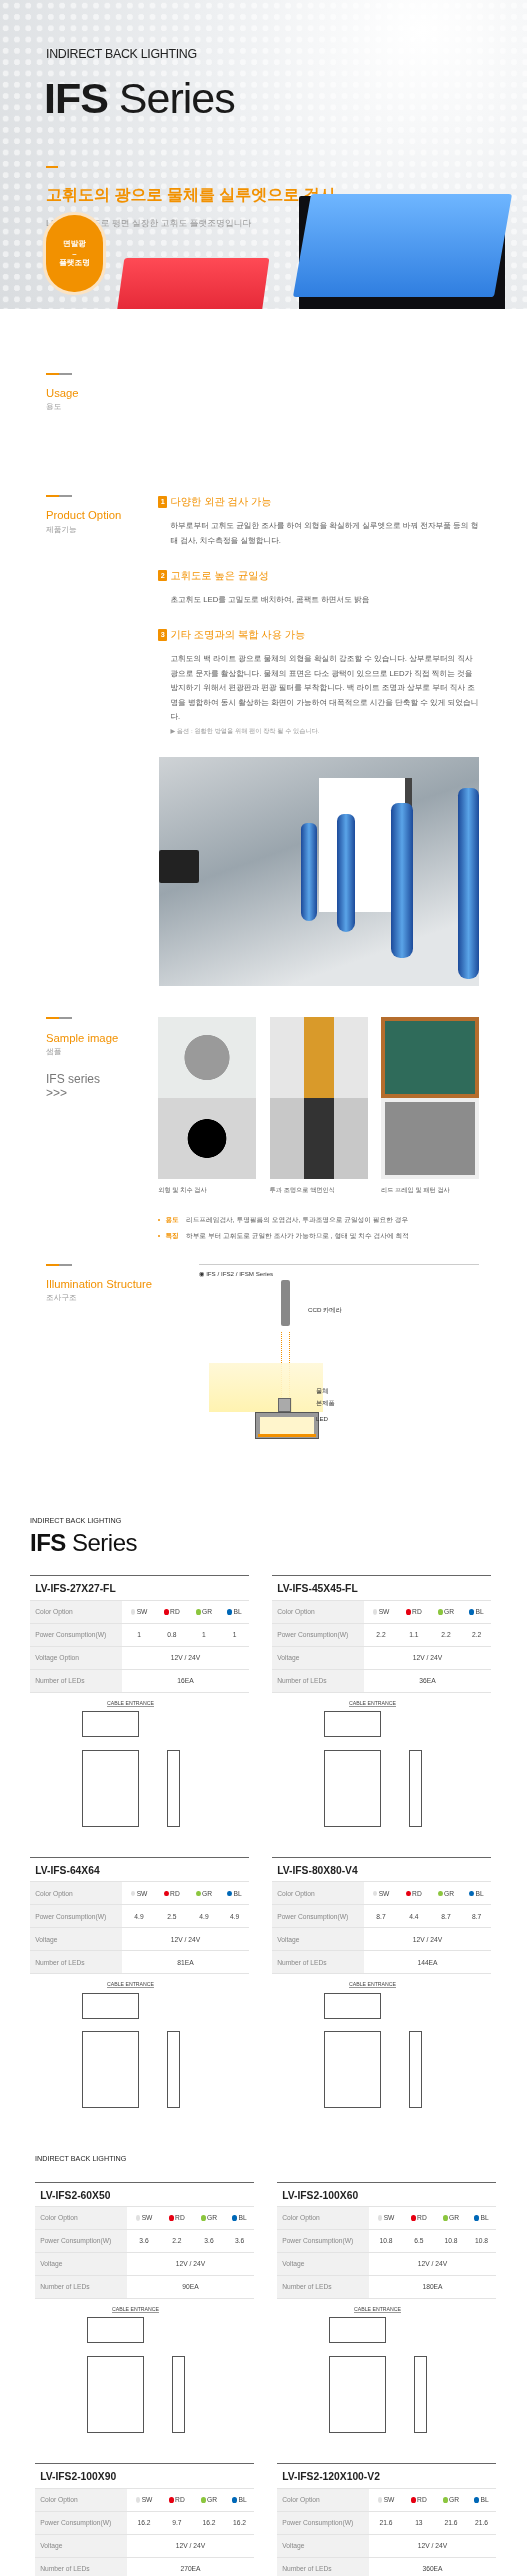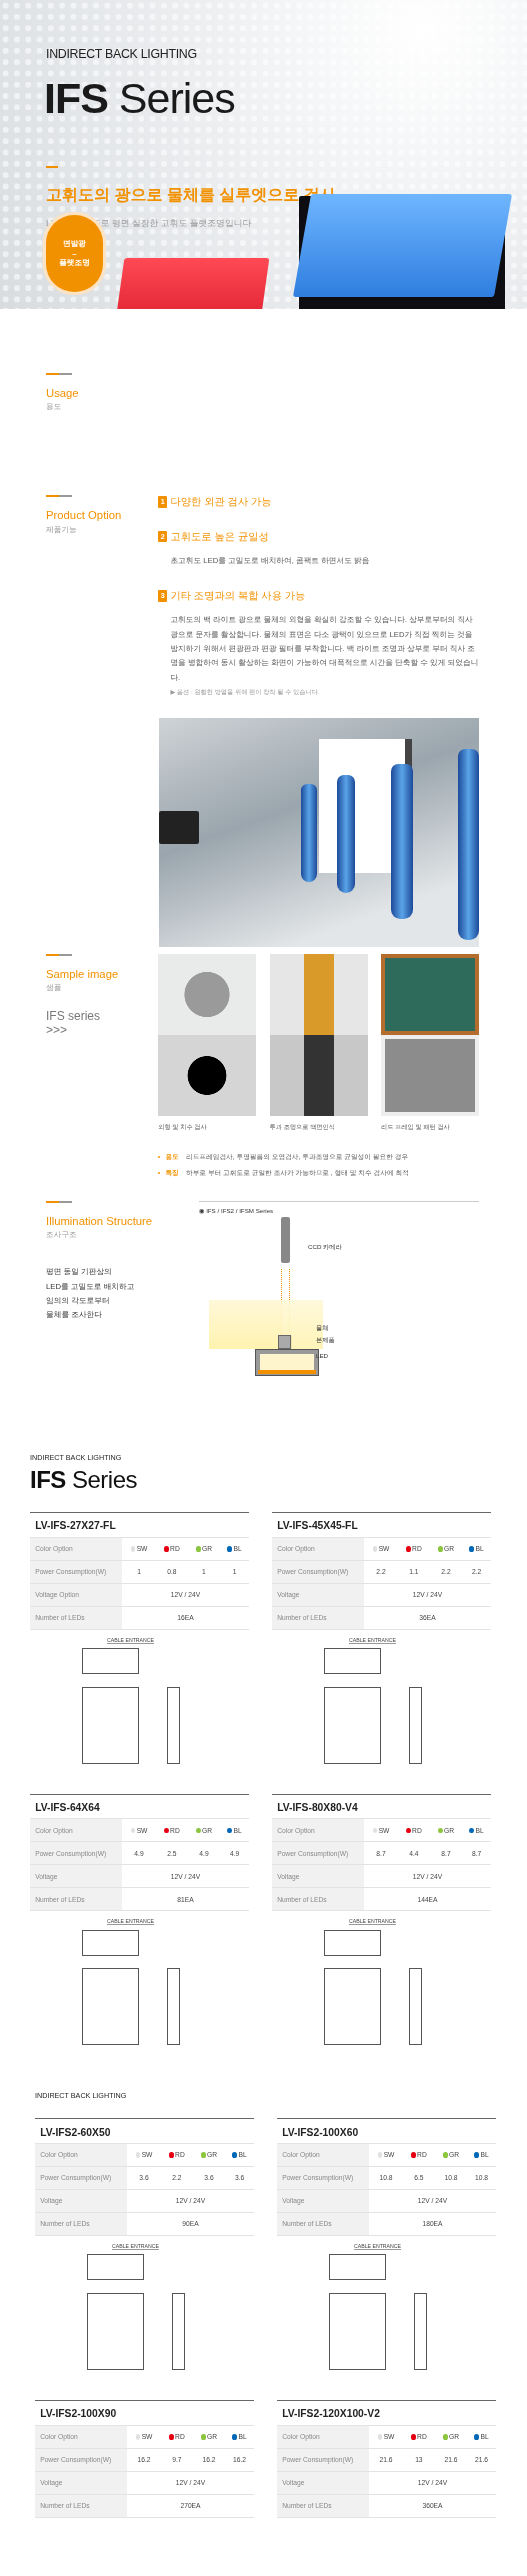--- a/index.html
+++ b/index.html
@@ -36,21 +36,21 @@
 .feature{padding-top:0}
 .feat-item{margin-bottom:20.6px}
 .feat-head{display:flex;align-items:center;font-size:10.3px;color:#f29100;margin-bottom:10.3px}
 .feat-num{display:inline-block;width:9.3px;height:11.3px;background:#f29100;color:#fff;font-size:7.2px;text-align:center;line-height:11.3px;margin-right:3.1px;border-radius:1px;font-weight:bold}
 .feat-text{font-size:7.7px;color:#555;line-height:14.4px;padding-left:12.4px}
 .feat-note{font-size:6.2px;color:#999;padding-left:12.4px;margin-top:2.1px}
 .photo{margin-top:20.6px;width:320px;height:229px;background:linear-gradient(160deg,#cfd3d6,#9aa5ad 40%,#e3e6e8 80%);position:relative;overflow:hidden}
 .photo .panel{position:absolute;left:160px;top:20.6px;width:93px;height:134px;background:#fff;border-right:7.2px solid #444}
 .photo .bottle{position:absolute;width:15.5px;height:98px;border-radius:7.2px 7.2px 9.3px 9.3px;background:linear-gradient(90deg,#1c4a9a,#5aa4e8,#1c4a9a)}
 
-.sample{padding-top:7px}
+.sample{padding-top:31px}
 .sample-link{font-size:12px;color:#777;margin-top:15.5px}
 .sample-grid{display:grid;grid-template-columns:98px 98px 98px;column-gap:13.4px}
 .sample-col .img{width:98px;height:81px}
 .sample-col .cap{font-size:6.2px;color:#555;margin-top:7.2px}
 .s1a{background:radial-gradient(circle at 50% 50%,#9a9a9a 0 35%,#e8ebea 36%)}
 .s1b{background:radial-gradient(circle at 50% 50%,#000 0 30%,#d5d5d5 31%)}
 .s2a{background:linear-gradient(90deg,#e6e6e6 35%,#d99a2a 35% 65%,#e6e6e6 65%)}
 .s2b{background:linear-gradient(90deg,#c8c8c8 35%,#333 35% 65%,#c8c8c8 65%)}
 .s3a{background:#2f6b5a;border:4.1px solid #b56d2d}
 .s3b{background:#8c8c8c;border:4.1px solid #eee}
@@ -130,20 +130,21 @@
     <div class="sec-title">Product Option</div>
     <div class="sec-sub">제품기능</div>
   </div>
   <div class="sec-body" style="padding-left:32px">
     <div id="feature-list">
         <div class="feat-item">
           <div class="feat-head">
             <span class="feat-num">1</span>
             <span>다양한 외관 검사 가능</span>
           </div>
+          <div class="feat-text">하부로부터 고휘도 균일한 조사를 하여 외형을 확실하게 실루엣으로 바꿔 전자부품 등의 형태 검사, 치수측정을 실행합니다.</div>
         </div>
         <div class="feat-item">
           <div class="feat-head">
             <span class="feat-num">2</span>
             <span>고휘도로 높은 균일성</span>
           </div>
           <div class="feat-text">초고휘도 LED를 고밀도로 배치하여, 콤팩트 하면서도 밝음</div>
         </div>
         <div class="feat-item">
           <div class="feat-head">
@@ -195,26 +196,20 @@
       <div><b>특징</b><span>하부로 부터 고휘도로 균일한 조사가 가능하므로 , 형태 및 치수 검사에 최적</span></div>
     </div>
   </div>
 </div>
 
 <div class="section illum">
   <div class="sec-left">
     <div class="sec-mark"></div>
     <div class="sec-title">Illumination Structure</div>
     <div class="sec-sub">조사구조</div>
-    <div class="illum-text">
-      <div>평면 동일 기판상의</div>
-      <div>LED를 고밀도로 배치하고</div>
-      <div>임의의 각도로부터</div>
-      <div>물체를 조사한다</div>
-    </div>
   </div>
   <div class="sec-body" style="padding-left:35px">
     <div class="illum-diagram">
       <div class="illum-label">◉ <span>IFS / IFS2 / IFSM Series</span></div>
       <div class="glow"></div>
       <div class="camera" style="left:82px"></div>
       <div class="rays" style="left:82px"></div>
       <div class="obj" style="left:80px"></div>
       <div class="glow" style="left:52px;opacity:.9"></div>
       <div class="obj" style="left:79px;top:133px"></div>

